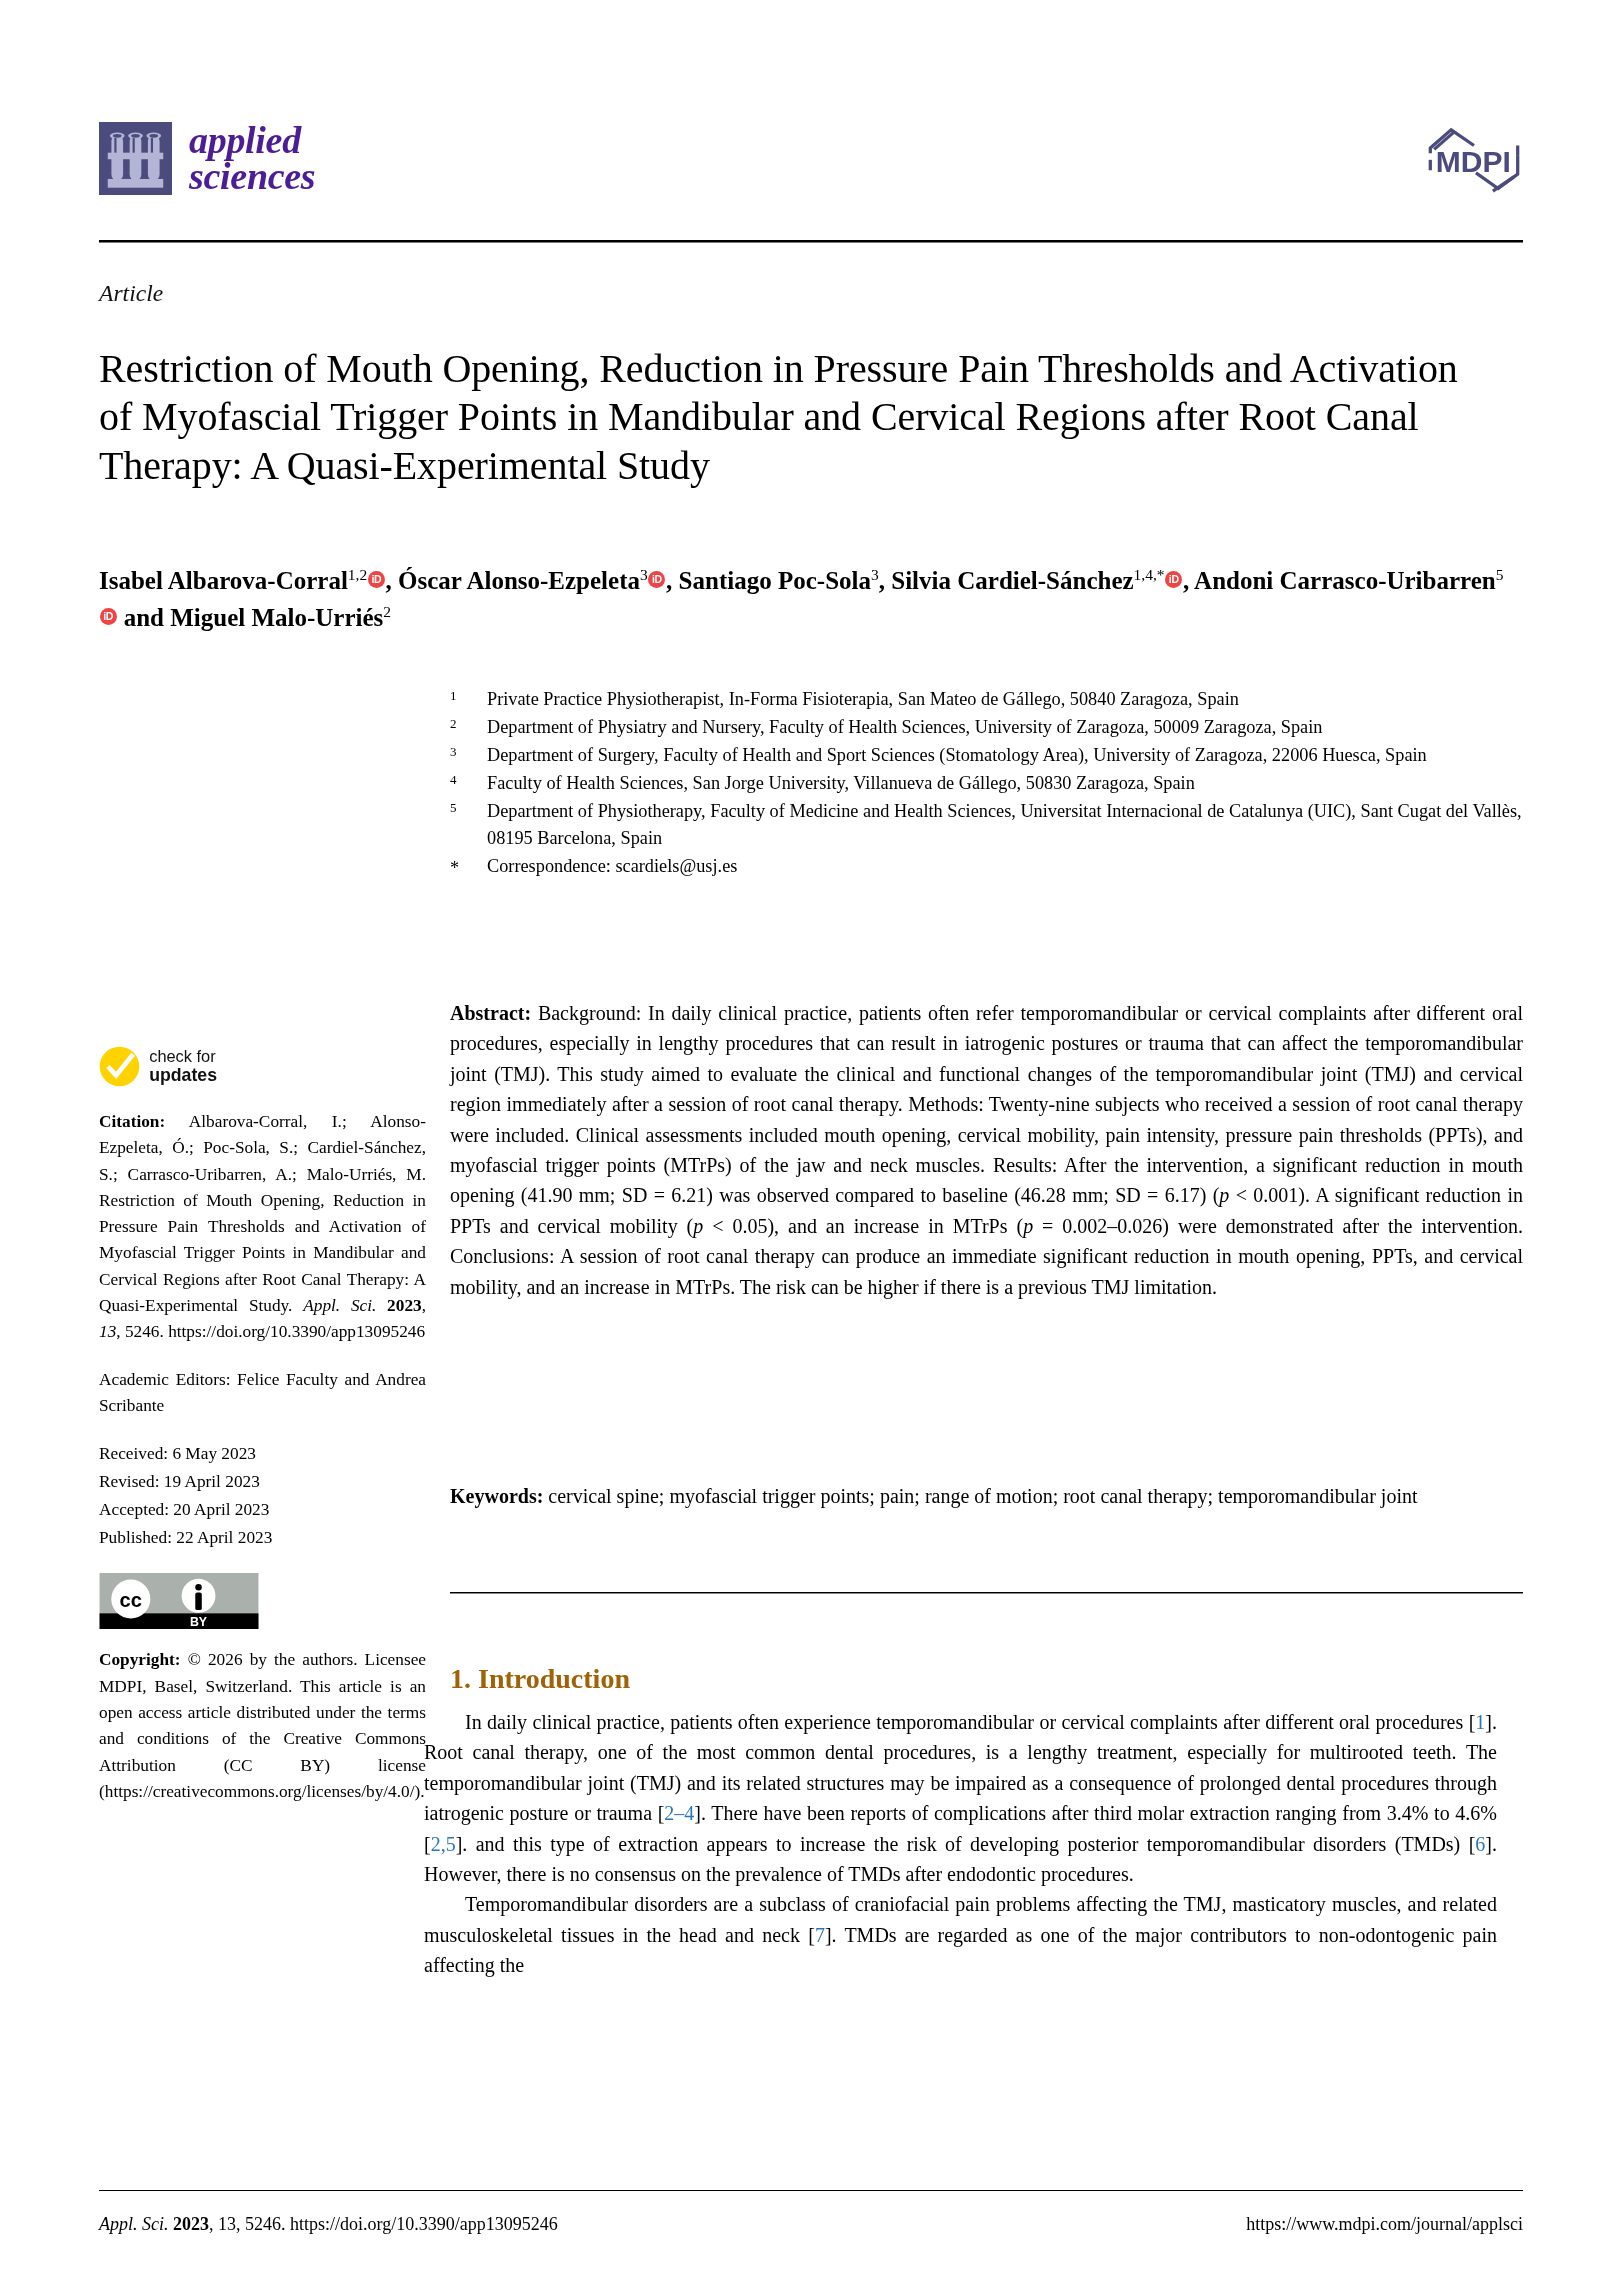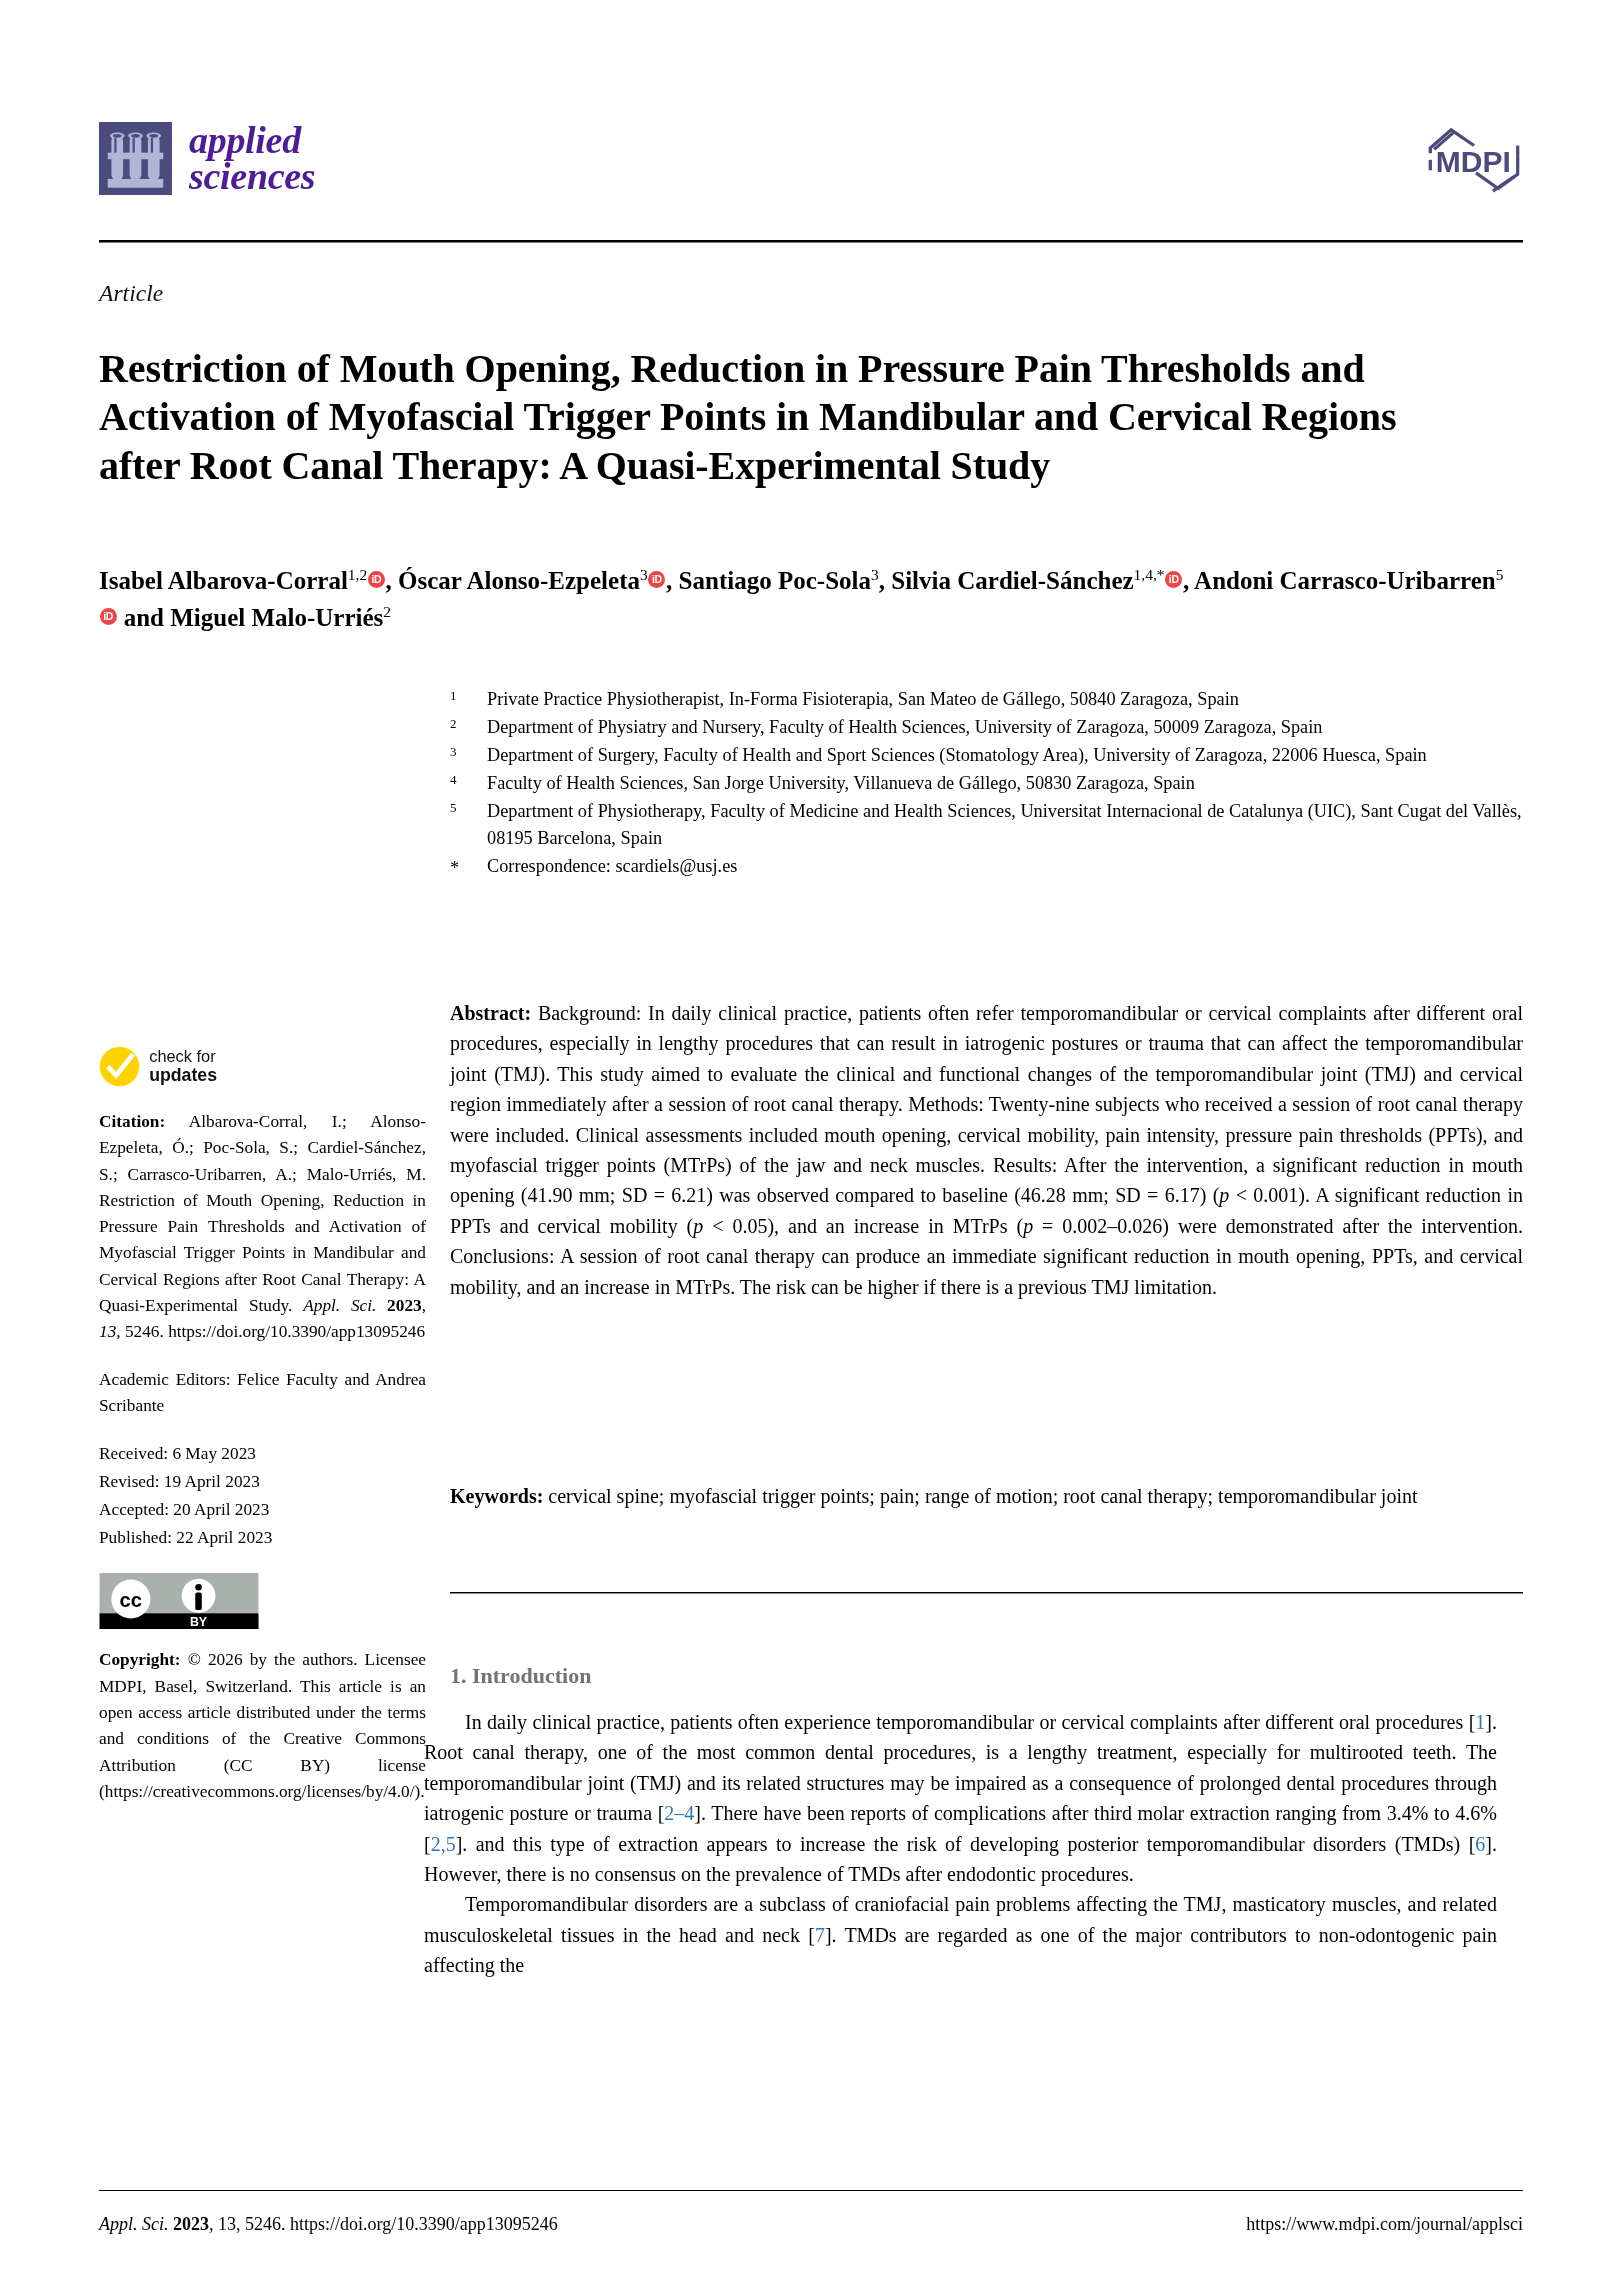--- a/index.html
+++ b/index.html
@@ -68,21 +68,21 @@
     top: 280px;
     font-style: italic;
     font-size: 23.6px;
     color: #111;
   }
   .title {
     position: absolute;
     left: 99px;
     top: 318px;
     width: 1368px;
-    font-weight: 700;
+    font-weight: 400;
     font-size: 40px;
     line-height: 1.21;
     color: #000;
     letter-spacing: -0.1px;
   }
 
   
   .authors {
     position: absolute;
     left: 99px;
@@ -195,22 +195,22 @@
     background: #000;
     border-bottom: 0.7px solid #888;
   }
 
   
   .section-head {
     position: absolute;
     left: 450px;
     top: 1663px;
     font-weight: 700;
-    font-size: 22px;
-    color: #737373;
+    font-size: 28px;
+    color: #a16207;
   }
   .body-text {
     position: absolute;
     left: 424px;
     top: 1707px;
     width: 1073px;
     font-size: 20px;
     line-height: 1.52;
     text-align: justify;
   }

